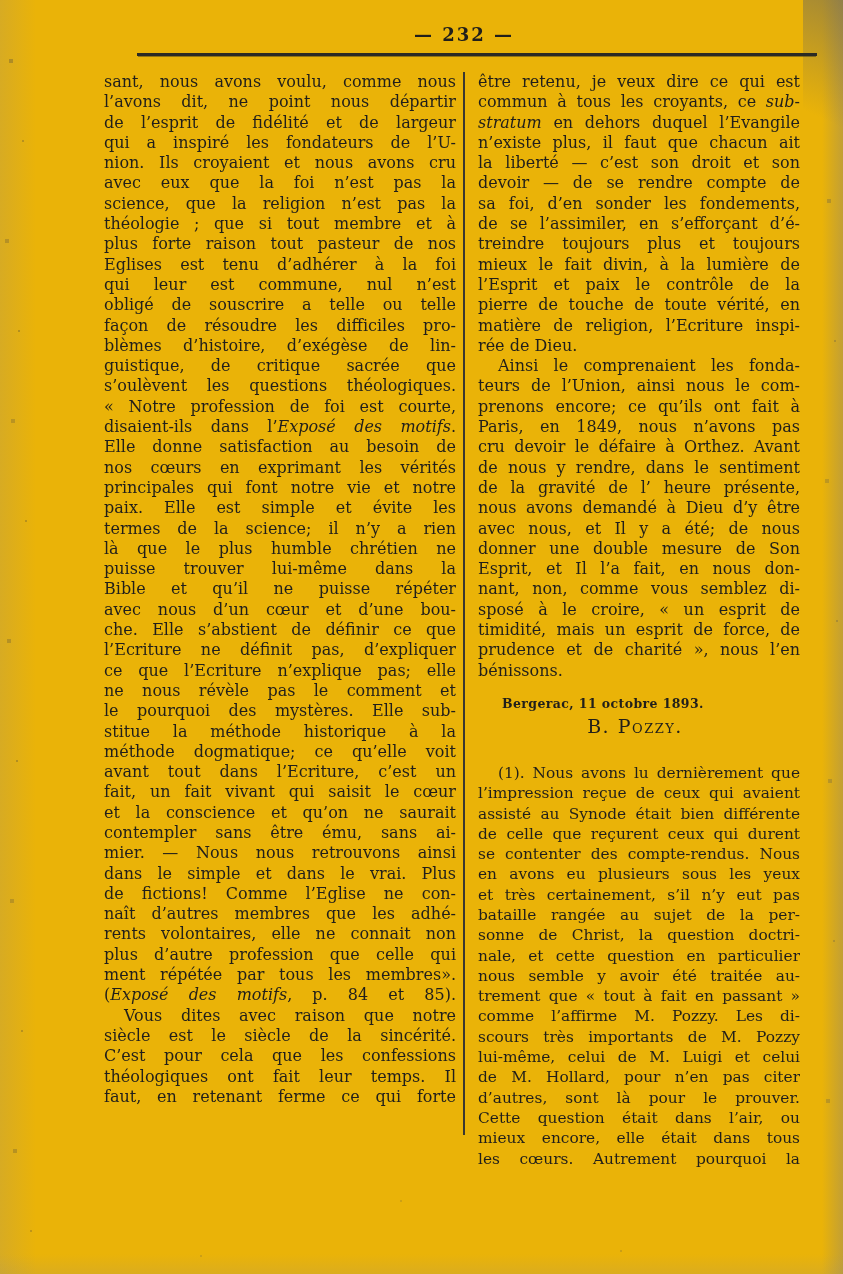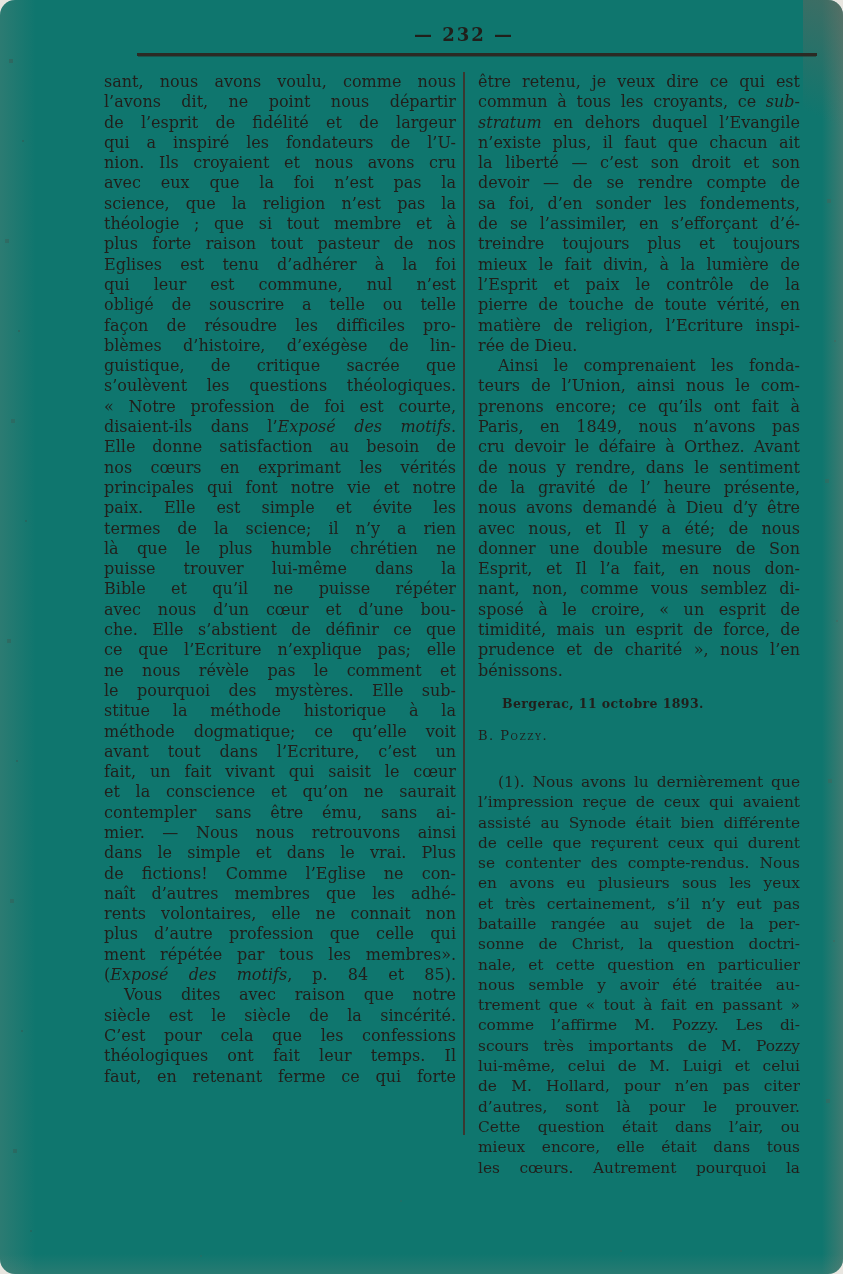--- a/index.html
+++ b/index.html
@@ -1,24 +1,23 @@
 <!DOCTYPE html>
 <html><head>
 <meta charset="utf-8">
 <style>
   html,body{margin:0;padding:0;}
   body{background:#e8e6e0;}
   .page{
     position:relative;
     width:843px;height:1274px;
-    background:#0f766e;
+    background:#eab308;
     overflow:hidden;
     font-family:"DejaVu Serif","Liberation Serif",serif;
     color:#211f1b;
-    border-radius:15px;
   }
   .edge-left{
     position:absolute;left:0;top:0;width:36px;height:100%;
     background:linear-gradient(to right, rgba(148,142,130,0.22), rgba(148,142,130,0));
     pointer-events:none;
   }
   .edge-right{
     position:absolute;right:0;top:0;width:30px;height:100%;
     background:linear-gradient(to left, rgba(135,130,118,0.40), rgba(135,130,118,0) 70%);
     pointer-events:none;
@@ -73,23 +72,23 @@
     overflow:hidden;white-space:normal;
   }
   .line.endpara{text-align-last:left;}
   .line.indent{text-indent:20px;}
   .footnote .line{font-size:15.4px;}
   .dateline{
     font-size:12.5px;font-weight:bold;letter-spacing:.4px;
     padding-left:24px;height:20px;line-height:20px;margin-top:13px;
   }
   .signature{
-    text-align:left;padding-right:8px;
-    font-size:13px;font-variant:small-caps;letter-spacing:1.5px;
-    height:25px;line-height:25px;margin-top:9px;
+    text-align:center;padding-right:8px;
+    font-size:19px;font-variant:small-caps;letter-spacing:1.5px;
+    height:25px;line-height:25px;margin-top:0;
   }
   i{font-style:italic;}
 </style>
 </head>
 <body>
 
 <div class="page">
   <div class="edge-left"></div>
   <div class="edge-right"></div>
   <div class="corner-tr"></div>
@@ -123,20 +122,21 @@
           <div class="line">Elle donne satisfaction au besoin de</div>
           <div class="line">nos cœurs en exprimant les vérités</div>
           <div class="line">principales qui font notre vie et notre</div>
           <div class="line">paix. Elle est simple et évite les</div>
           <div class="line">termes de la science; il n’y a rien</div>
           <div class="line">là que le plus humble chrétien ne</div>
           <div class="line">puisse trouver lui-même dans la</div>
           <div class="line">Bible et qu’il ne puisse répéter</div>
           <div class="line">avec nous d’un cœur et d’une bou-</div>
           <div class="line">che. Elle s’abstient de définir ce que</div>
+          <div class="line">l’Ecriture ne définit pas, d’expliquer</div>
           <div class="line">ce que l’Ecriture n’explique pas; elle</div>
           <div class="line">ne nous révèle pas le comment et</div>
           <div class="line">le pourquoi des mystères. Elle sub-</div>
           <div class="line">stitue la méthode historique à la</div>
           <div class="line">méthode dogmatique; ce qu’elle voit</div>
           <div class="line">avant tout dans l’Ecriture, c’est un</div>
           <div class="line">fait, un fait vivant qui saisit le cœur</div>
           <div class="line">et la conscience et qu’on ne saurait</div>
           <div class="line">contempler sans être ému, sans ai-</div>
           <div class="line">mier. — Nous nous retrouvons ainsi</div>

